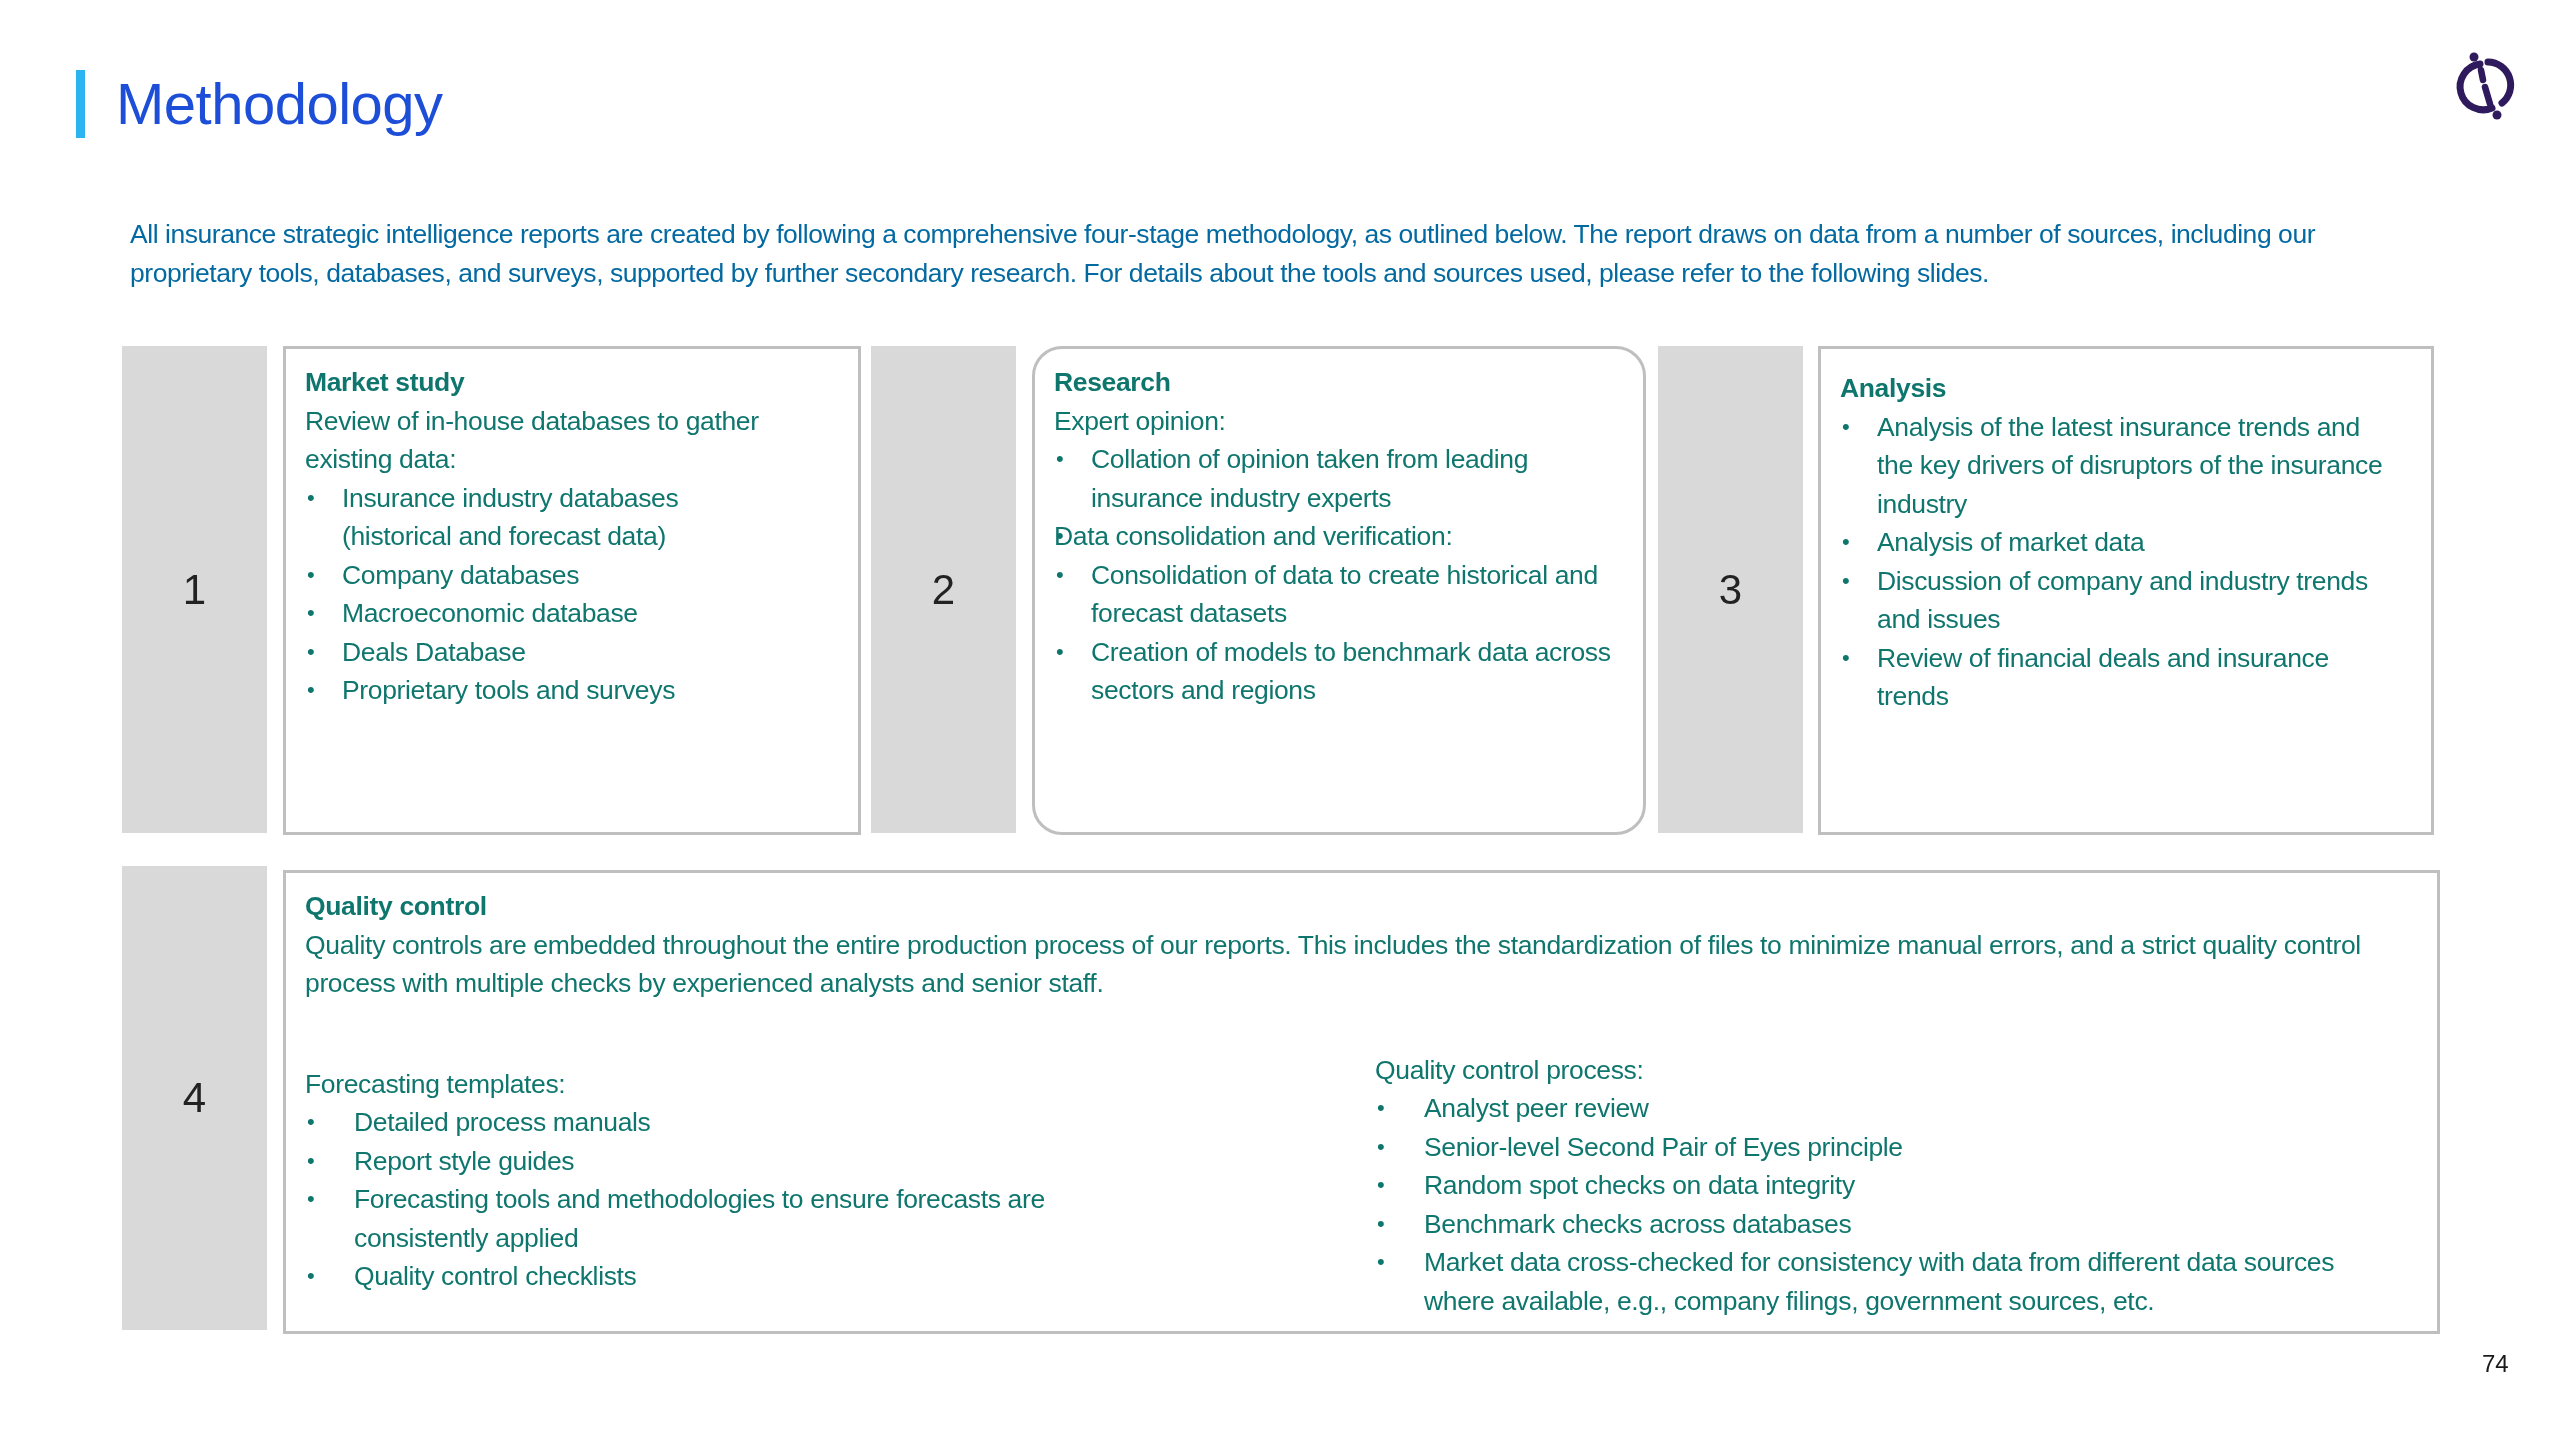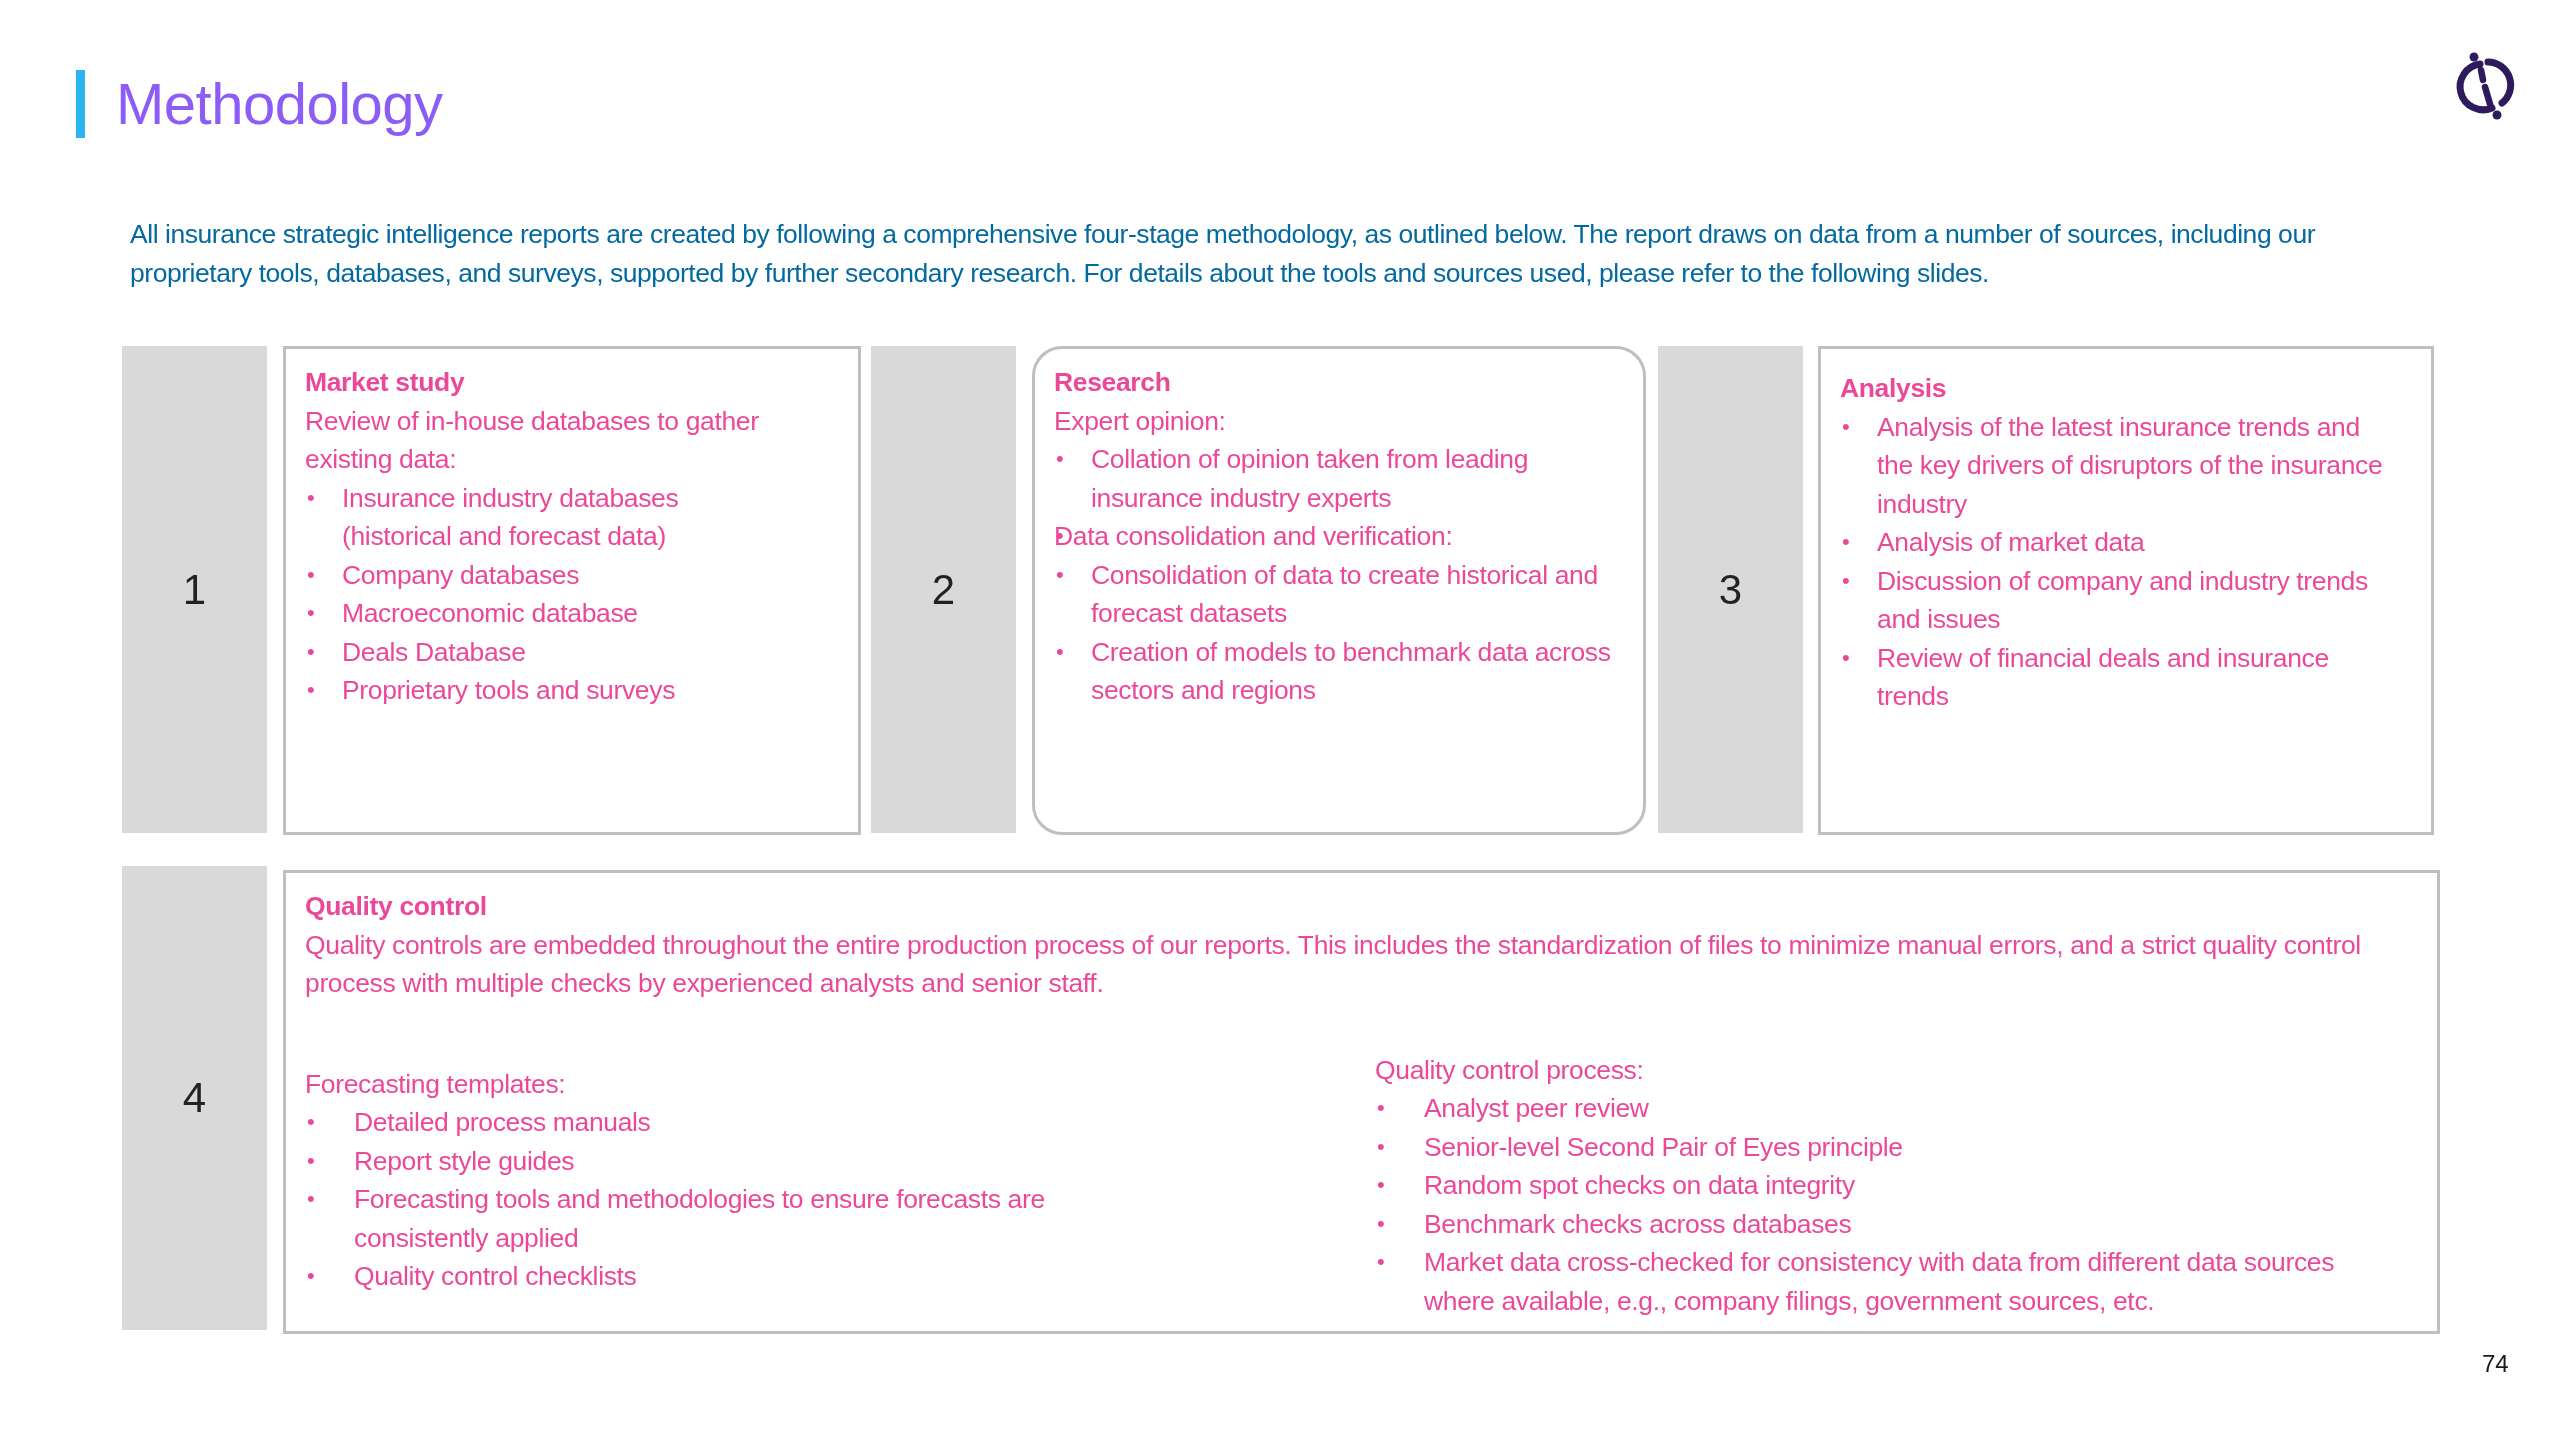--- a/index.html
+++ b/index.html
@@ -22,21 +22,21 @@
       width: 9px;
       height: 68px;
       background: #2bb5f0;
     }
     .page-title {
       position: absolute;
       left: 116px;
       top: 64px;
       font-size: 58px;
       line-height: 80px;
-      color: #8b5cf6;
+      color: #1d4ed8;
       letter-spacing: -0.5px;
     }
     .logo {
       position: absolute;
       left: 2452px;
       top: 48px;
       width: 70px;
       height: 76px;
     }
     .intro {
@@ -60,21 +60,21 @@
       color: #222222;
     }
     .card {
       position: absolute;
       box-sizing: border-box;
       border: 3px solid #bfbfbf;
       background: #ffffff;
       padding: 14px 0 0 19px;
       font-size: 26.5px;
       line-height: 38.5px;
-      color: #ec4899;
+      color: #0f766e;
       letter-spacing: -0.35px;
     }
     .card .heading {
       font-weight: bold;
       display: block;
     }
     .card .line {
       display: block;
     }
     .card ul {

